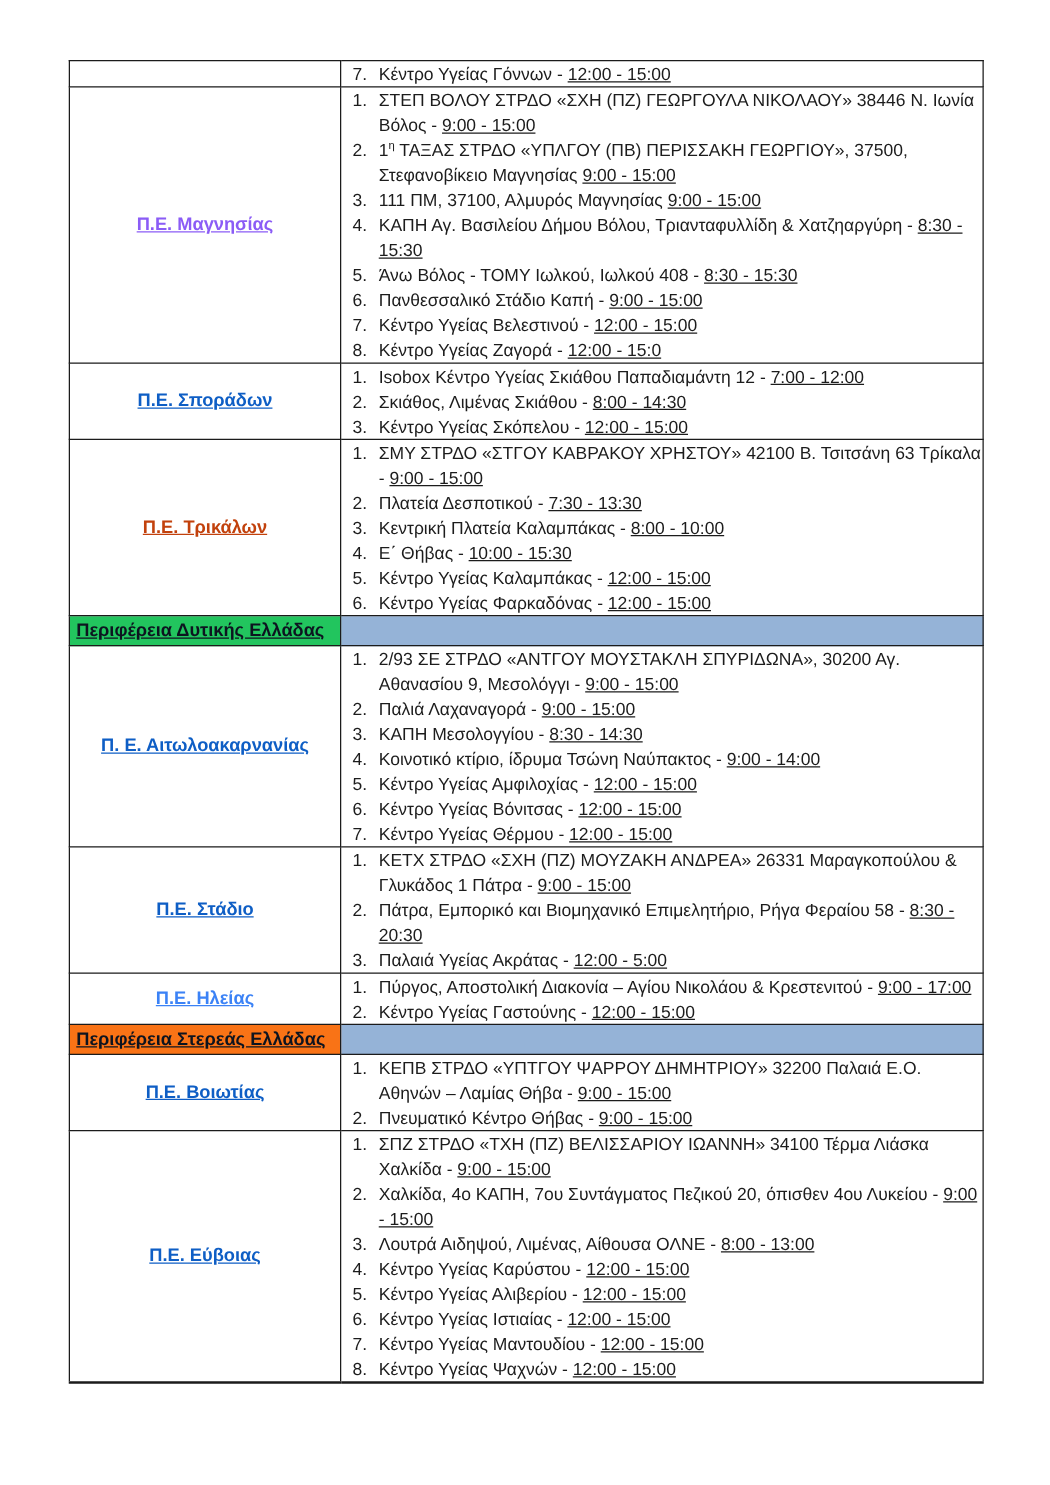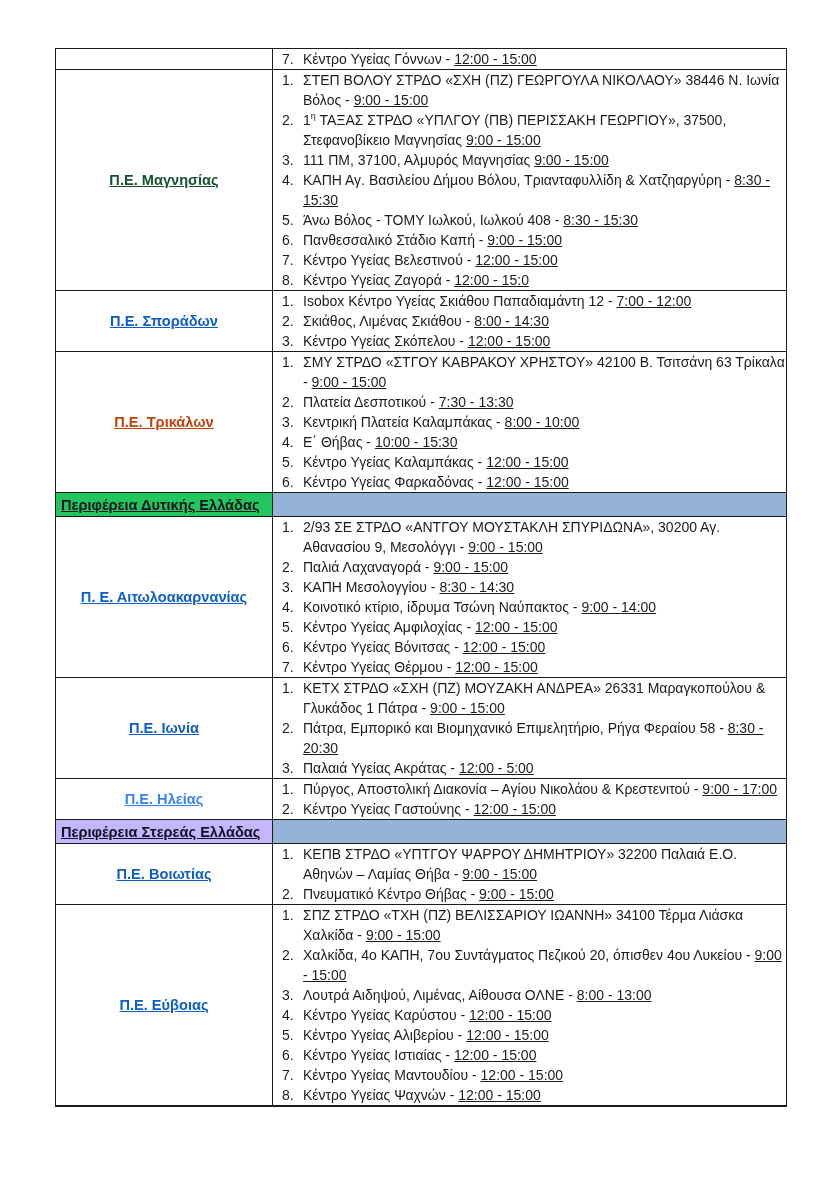--- a/index.html
+++ b/index.html
@@ -88,21 +88,21 @@
         <tr>
           <td class="region-cell"></td>
           <td class="items-cell">
             <div class="item">
               <span class="item-num">7.</span>
               <span class="item-text"><span class="">Κέντρο Υγείας Γόννων - </span><span class="u ">12:00 - 15:00</span></span>
             </div>
           </td>
         </tr>
         <tr>
-          <td class="region-cell"><span class="region-link" style="color: #14532d;">Π.Ε. Μαγνησίας</span></td>
+          <td class="region-cell"><span class="region-link" style="color: #8b5cf6;">Π.Ε. Μαγνησίας</span></td>
           <td class="items-cell">
             <div class="item">
               <span class="item-num">1.</span>
               <span class="item-text"><span class="">ΣΤΕΠ ΒΟΛΟΥ ΣΤΡΔΟ «ΣΧΗ (ΠΖ) ΓΕΩΡΓΟΥΛΑ ΝΙΚΟΛΑΟΥ» 38446 Ν. Ιωνία Βόλος - </span><span class="u ">9:00 - 15:00</span></span>
             </div>
             <div class="item">
               <span class="item-num">2.</span>
               <span class="item-text"><span class="">1</span><span class="sup">η</span><span class=""> ΤΑΞΑΣ ΣΤΡΔΟ «ΥΠΛΓΟΥ (ΠΒ) ΠΕΡΙΣΣΑΚΗ ΓΕΩΡΓΙΟΥ», 37500, Στεφανοβίκειο Μαγνησίας </span><span class="u ">9:00 - 15:00</span></span>
             </div>
             <div class="item">
@@ -208,21 +208,21 @@
               <span class="item-num">6.</span>
               <span class="item-text"><span class="">Κέντρο Υγείας Βόνιτσας - </span><span class="u ">12:00 - 15:00</span></span>
             </div>
             <div class="item">
               <span class="item-num">7.</span>
               <span class="item-text"><span class="">Κέντρο Υγείας Θέρμου - </span><span class="u ">12:00 - 15:00</span></span>
             </div>
           </td>
         </tr>
         <tr>
-          <td class="region-cell"><span class="region-link" style="color: rgb(14, 94, 197);">Π.Ε. Ιωνία</span></td>
+          <td class="region-cell"><span class="region-link" style="color: rgb(14, 94, 197);">Π.Ε. Στάδιο</span></td>
           <td class="items-cell">
             <div class="item">
               <span class="item-num">1.</span>
               <span class="item-text"><span class="">ΚΕΤΧ ΣΤΡΔΟ «ΣΧΗ (ΠΖ) ΜΟΥΖΑΚΗ ΑΝΔΡΕΑ» 26331 Μαραγκοπούλου &amp; Γλυκάδος 1 Πάτρα - </span><span class="u ">9:00 - 15:00</span></span>
             </div>
             <div class="item">
               <span class="item-num">2.</span>
               <span class="item-text"><span class="">Πάτρα, Εμπορικό και Βιομηχανικό Επιμελητήριο, Ρήγα Φεραίου 58 - </span><span class="u ">8:30 - 20:30</span></span>
             </div>
             <div class="item">
@@ -238,21 +238,21 @@
               <span class="item-num">1.</span>
               <span class="item-text"><span class="">Πύργος, Αποστολική Διακονία – Αγίου Νικολάου &amp; Κρεστενιτού - </span><span class="u ">9:00 - 17:00</span></span>
             </div>
             <div class="item">
               <span class="item-num">2.</span>
               <span class="item-text"><span class="">Κέντρο Υγείας Γαστούνης - </span><span class="u ">12:00 - 15:00</span></span>
             </div>
           </td>
         </tr>
         <tr class="section-row">
-          <td style="background: #c4b5fd;"><span class="section-label" style="color: rgb(13, 20, 32);">Περιφέρεια Στερεάς Ελλάδας</span></td>
+          <td style="background: #f97316;"><span class="section-label" style="color: rgb(13, 20, 32);">Περιφέρεια Στερεάς Ελλάδας</span></td>
           <td style="background: rgb(149, 179, 215);"></td>
         </tr>
         <tr>
           <td class="region-cell"><span class="region-link" style="color: rgb(14, 94, 197);">Π.Ε. Βοιωτίας</span></td>
           <td class="items-cell">
             <div class="item">
               <span class="item-num">1.</span>
               <span class="item-text"><span class="">ΚΕΠΒ ΣΤΡΔΟ «ΥΠΤΓΟΥ ΨΑΡΡΟΥ ΔΗΜΗΤΡΙΟΥ» 32200 Παλαιά Ε.Ο. Αθηνών – Λαμίας Θήβα - </span><span class="u ">9:00 - 15:00</span></span>
             </div>
             <div class="item">

